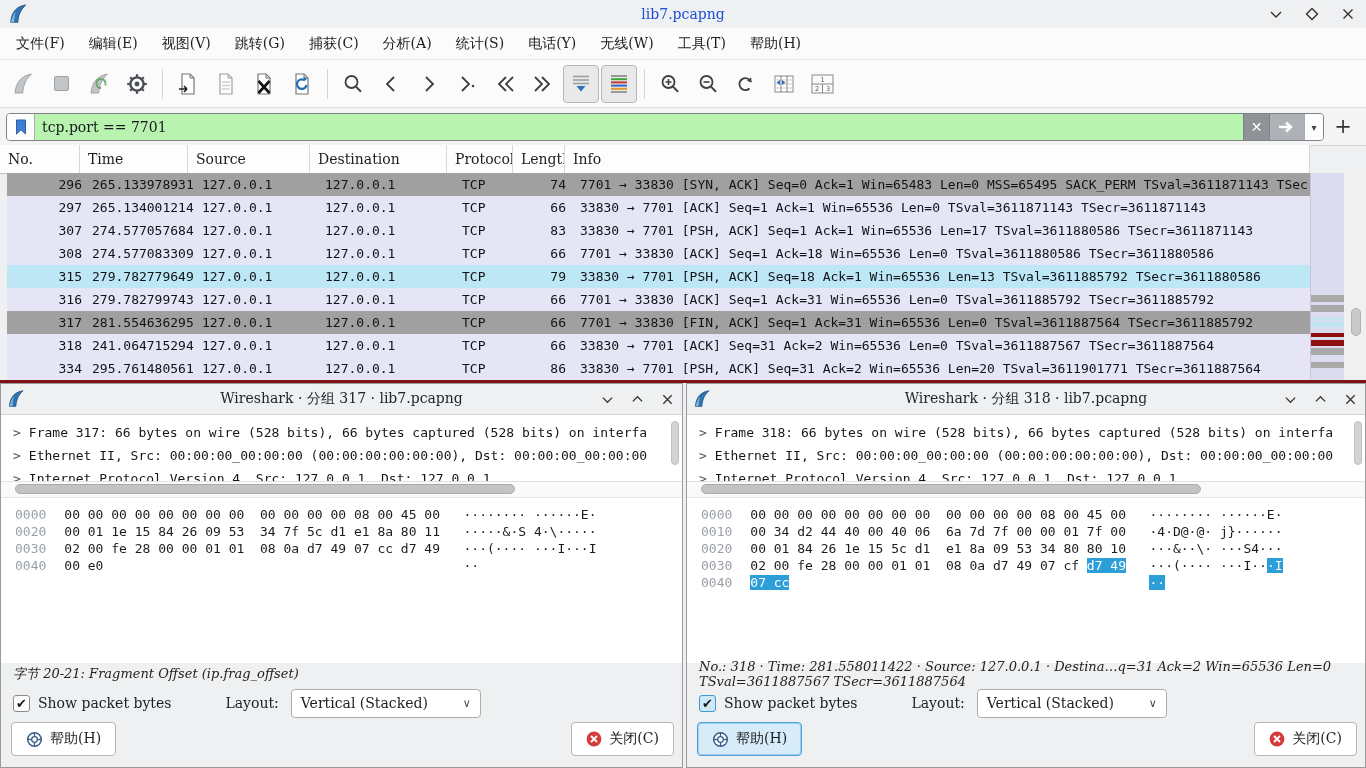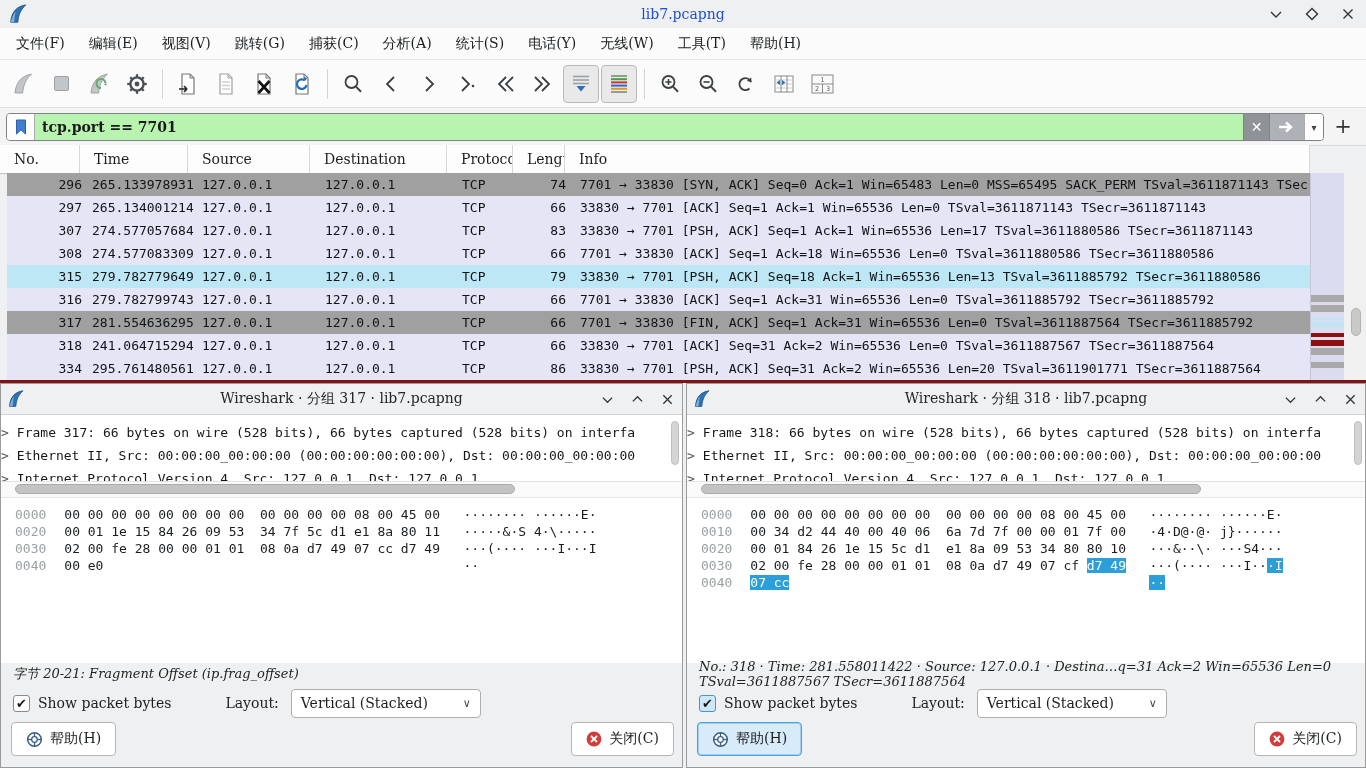--- a/index.html
+++ b/index.html
@@ -23,31 +23,31 @@
   .tb-btn.pressed{border-color:#b9b9b9;background:#e9e9e9;}
   .tb-btn.disabled{opacity:.85;}
   .tb-sep{width:1px;height:30px;background:#d4d4d4;margin:0 6px;}
   .sq{width:13px;height:13px;background:#b9bdc1;border:1px solid #8e9398;border-radius:2px;display:block;}
   
   .filterbar{position:absolute;left:0;top:108px;width:1366px;height:37px;background:#f4f4f4;
              border-bottom:1px solid #d9d9d9;display:flex;align-items:center;}
   .filter-field{position:absolute;left:6px;top:5px;width:1316px;height:26px;border:1px solid #7f8388;
                 border-radius:4px;display:flex;align-items:stretch;overflow:hidden;background:#b9f3b0;}
   .filter-bm{width:27px;background:#fdfdfd;border-right:1px solid #a9adb2;display:flex;align-items:center;justify-content:center;}
-  .filter-text{flex:1;display:flex;align-items:center;padding-left:7px;font-size:14px;color:#17191b;font-weight:bold;}
+  .filter-text{flex:1;display:flex;align-items:center;padding-left:7px;font-size:14px;color:#17191b;}
   .filter-actions{display:flex;align-items:stretch;}
   .fa-x{width:25px;background:#8f9398;color:#fff;display:flex;align-items:center;justify-content:center;font-size:14px;border-left:1px solid #7f8388;}
   .fa-arrow{width:34px;background:#aeb2b6;display:flex;align-items:center;justify-content:center;border-left:1px solid #7f8388;}
   .fa-caret{width:18px;background:#fdfdfd;display:flex;align-items:center;justify-content:center;border-left:1px solid #a9adb2;font-size:10px;color:#444;}
   .filter-add{position:absolute;left:1330px;top:3px;width:26px;height:30px;display:flex;align-items:center;justify-content:center;
               font-size:21px;color:#333;}
   
   .pl-header{position:absolute;left:0;top:145px;width:1310px;height:28px;background:#fdfdfd;border-bottom:1px solid #c2c2c2;
              display:grid;grid-template-columns:80px 108px 122px 137px 66px 52px auto;font-size:14px;align-items:center;}
-  .pl-header .hcell{height:100%;display:flex;align-items:center;border-right:1px solid #d8d8d8;padding-left:14px;box-sizing:border-box;white-space:nowrap;overflow:hidden;}
+  .pl-header .hcell{height:100%;display:flex;align-items:center;border-right:1px solid #d8d8d8;padding-left:8px;box-sizing:border-box;white-space:nowrap;overflow:hidden;}
   .pl-rows{position:absolute;left:0;top:173px;width:1310px;height:207px;overflow:hidden;background:#e6e5f5;margin-left:7px;}
   .prow{display:grid;grid-template-columns:80px 108px 122px 137px 66px 52px auto;height:23px;line-height:23px;
         font-family:"DejaVu Sans Mono","Liberation Mono",monospace;font-size:13px;color:#101317;white-space:pre;}
   .prow.tcp{background:#e6e5f5;}
   .prow.selgray{background:#a0a0a0;}
   .prow.lblue{background:#bee7f6;}
   .prow .c-no{text-align:right;padding-right:5px;}
   .prow .c-time{padding-left:5px;}
   .prow .c-src{padding-left:7px;}
   .prow .c-dst{padding-left:8px;}
@@ -65,21 +65,21 @@
           display:flex;flex-direction:column;overflow:hidden;}
   .dlg-left{left:0;width:683px;}
   .dlg-right{left:686px;width:680px;}
   .dlg-titlebar{height:30px;background:#eff0f1;border-bottom:1px solid #d3d3d3;display:flex;align-items:center;position:relative;flex:0 0 auto;}
   .dlg-titlebar .dlg-title{position:absolute;left:0;right:0;text-align:center;font-size:14px;color:#232629;}
   .dlg-titlebar .dlg-icon{margin-left:6px;z-index:2;display:flex;}
   .dlg-wc{position:absolute;right:8px;top:0;height:30px;display:flex;align-items:center;gap:16px;z-index:2;}
   .dlg-wc .wc{width:14px;height:14px;display:flex;align-items:center;justify-content:center;}
   .dlg-tree{height:67px;background:#fff;border-bottom:1px solid #e2e2e2;overflow:hidden;position:relative;
             font-family:"DejaVu Sans Mono","Liberation Mono",monospace;font-size:13px;padding-top:6px;box-sizing:border-box;flex:0 0 auto;}
-  .tree-row{height:23px;line-height:23px;white-space:pre;padding-left:0;color:#14171a;}
+  .tree-row{height:23px;line-height:23px;white-space:pre;padding-left:12px;color:#14171a;}
   .tree-exp{color:#555;margin-right:8px;}
   .tree-vthumb{position:absolute;right:3px;top:6px;width:8px;height:44px;border-radius:4px;background:#d4d4d4;border:1px solid #c0c0c0;box-sizing:border-box;}
   .dlg-hscroll{height:15px;background:#fafafa;position:relative;flex:0 0 auto;}
   .hthumb{position:absolute;left:14px;top:2px;width:500px;height:10px;border-radius:5px;background:#c3c3c3;border:1px solid #ababab;box-sizing:border-box;}
   .dlg-hex{height:166px;background:#fff;border-top:1px solid #e6e6e6;padding:8px 0 0 14px;box-sizing:border-box;
            font-family:"DejaVu Sans Mono","Liberation Mono",monospace;font-size:13px;flex:0 0 auto;}
   .hex-row{height:17px;line-height:17px;white-space:pre;color:#1a1d20;}
   .hex-off{color:#9aa0a6;margin-right:18px;}
   .seg-frame{background:#abd3ec;outline:1px solid #7d9cb0;}
   .seg-sel{background:#abd3ec;}

